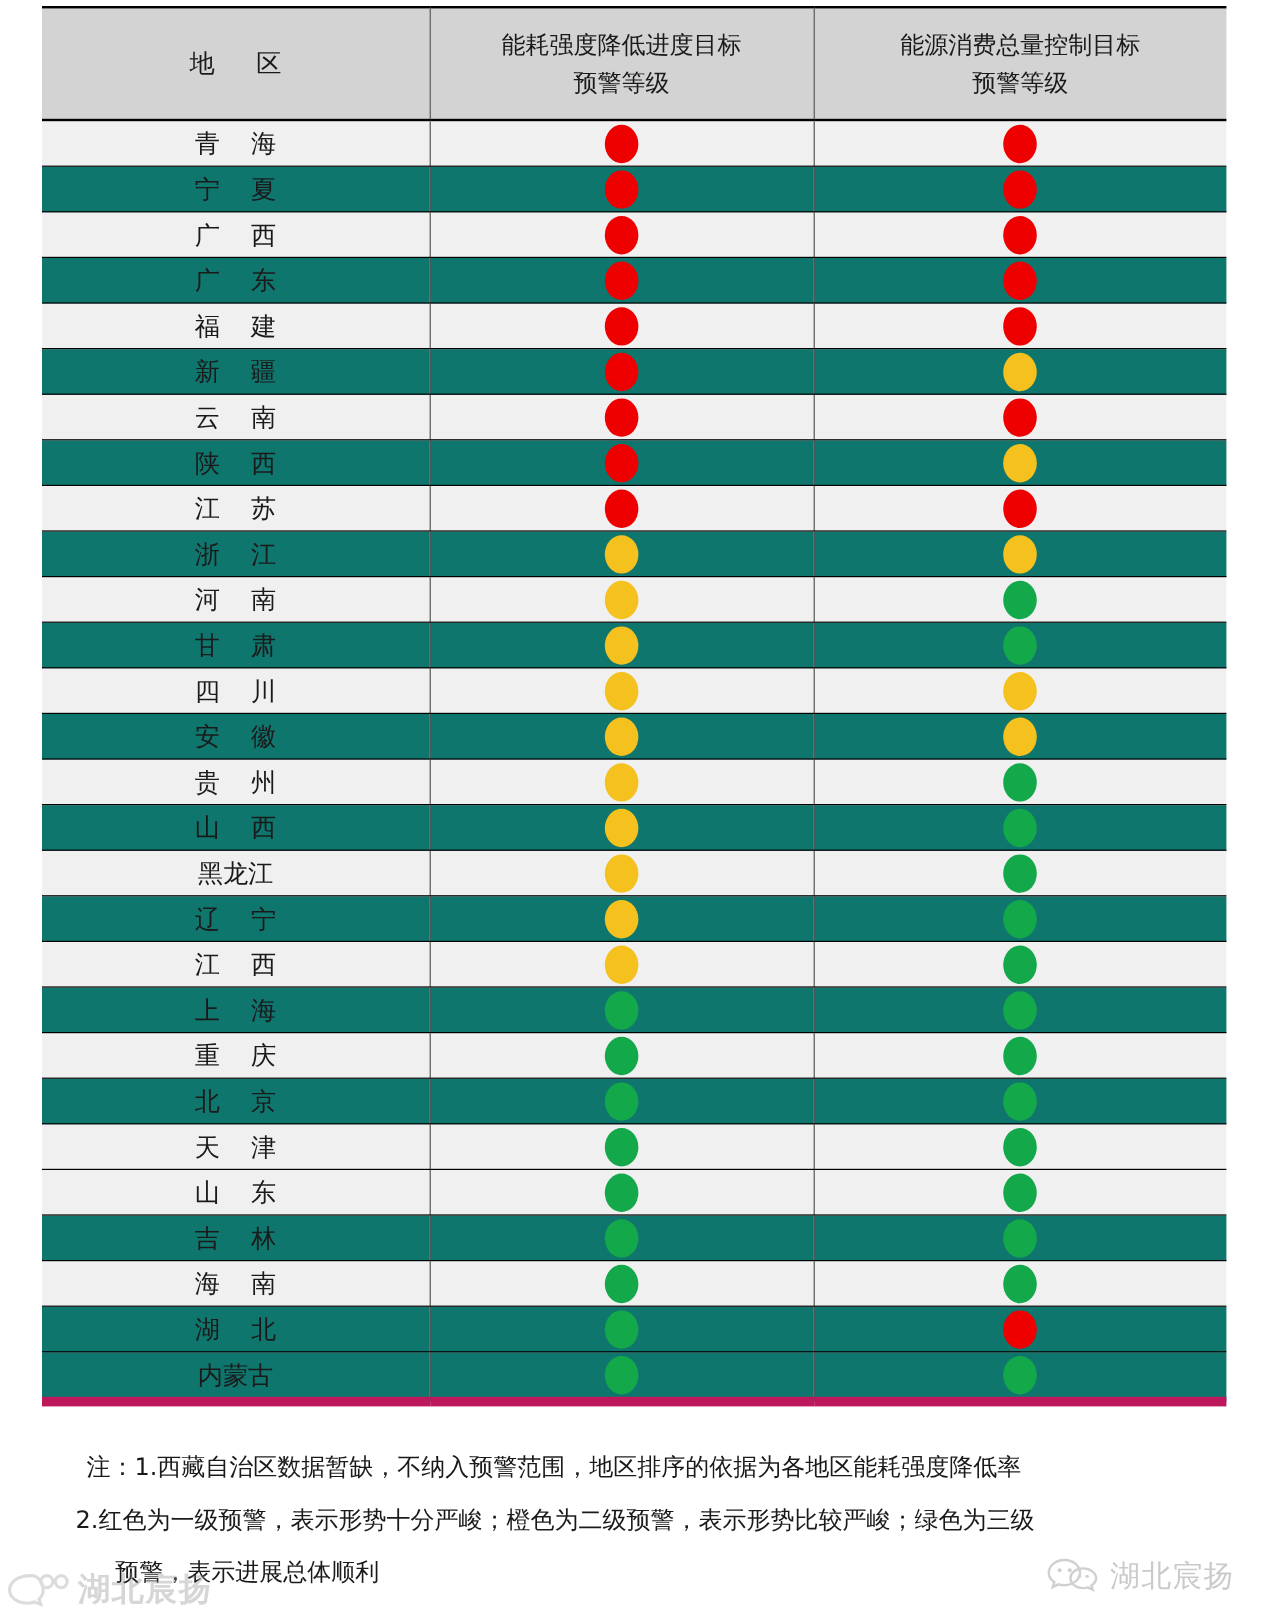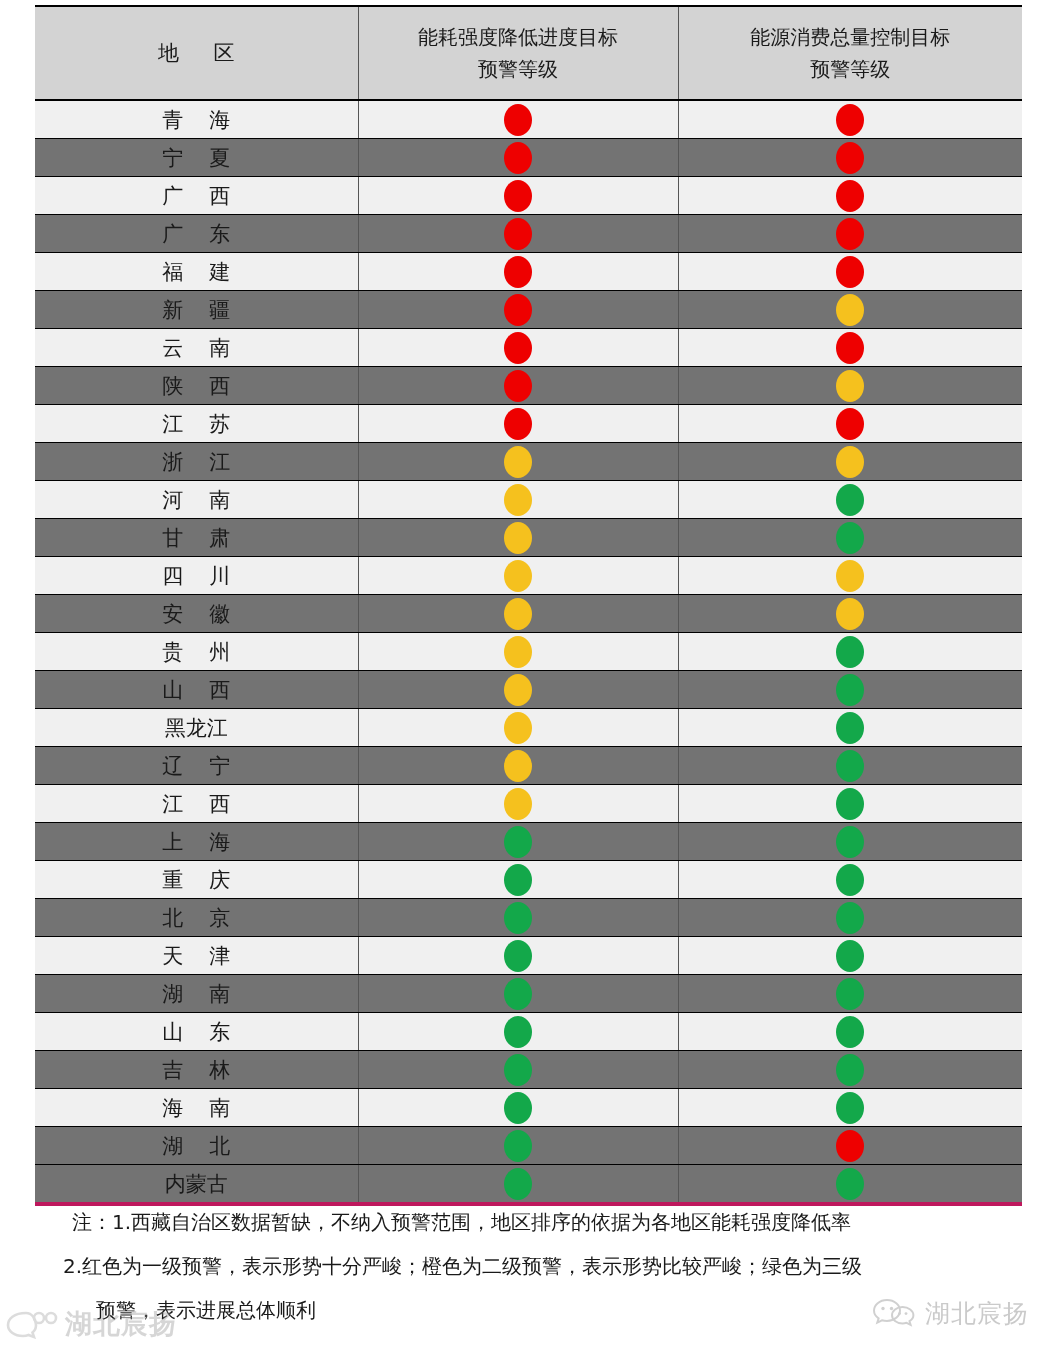--- a/index.html
+++ b/index.html
@@ -63,22 +63,22 @@
     text-align: center;
     vertical-align: middle;
   }
   tbody td.region-cell {
     border-left: none;
     font-size: 21px;
     color: #1a1a1a;
   }
   tbody td.last-cell { border-right: none; }
   tbody tr.odd td  { background: #f0f0f0; }
-  tbody tr.even td { background: #737373; }
-  tbody tr:last-child td { border-bottom: 4px solid #be185d; }
+  tbody tr.even td { background: #0f766e; }
+  tbody tr:last-child td { border-bottom: 8px solid #be185d; }
 
   .region-name { display: inline-block; }
   .region-name.spaced { letter-spacing: 26px; text-indent: 26px; }
 
   .dot {
     display: inline-block;
     width: 28px;
     height: 32px;
     border-radius: 50%;
     vertical-align: middle;
@@ -264,25 +264,20 @@
         <tr class="even">
           <td class="region-cell"><span class="region-name spaced">北京</span></td>
           <td><span class="dot green"></span></td>
           <td class="last-cell"><span class="dot green"></span></td>
         </tr>
         <tr class="odd">
           <td class="region-cell"><span class="region-name spaced">天津</span></td>
           <td><span class="dot green"></span></td>
           <td class="last-cell"><span class="dot green"></span></td>
         </tr>
-        <tr class="even">
-          <td class="region-cell"><span class="region-name spaced">湖南</span></td>
-          <td><span class="dot green"></span></td>
-          <td class="last-cell"><span class="dot green"></span></td>
-        </tr>
         <tr class="odd">
           <td class="region-cell"><span class="region-name spaced">山东</span></td>
           <td><span class="dot green"></span></td>
           <td class="last-cell"><span class="dot green"></span></td>
         </tr>
         <tr class="even">
           <td class="region-cell"><span class="region-name spaced">吉林</span></td>
           <td><span class="dot green"></span></td>
           <td class="last-cell"><span class="dot green"></span></td>
         </tr>

